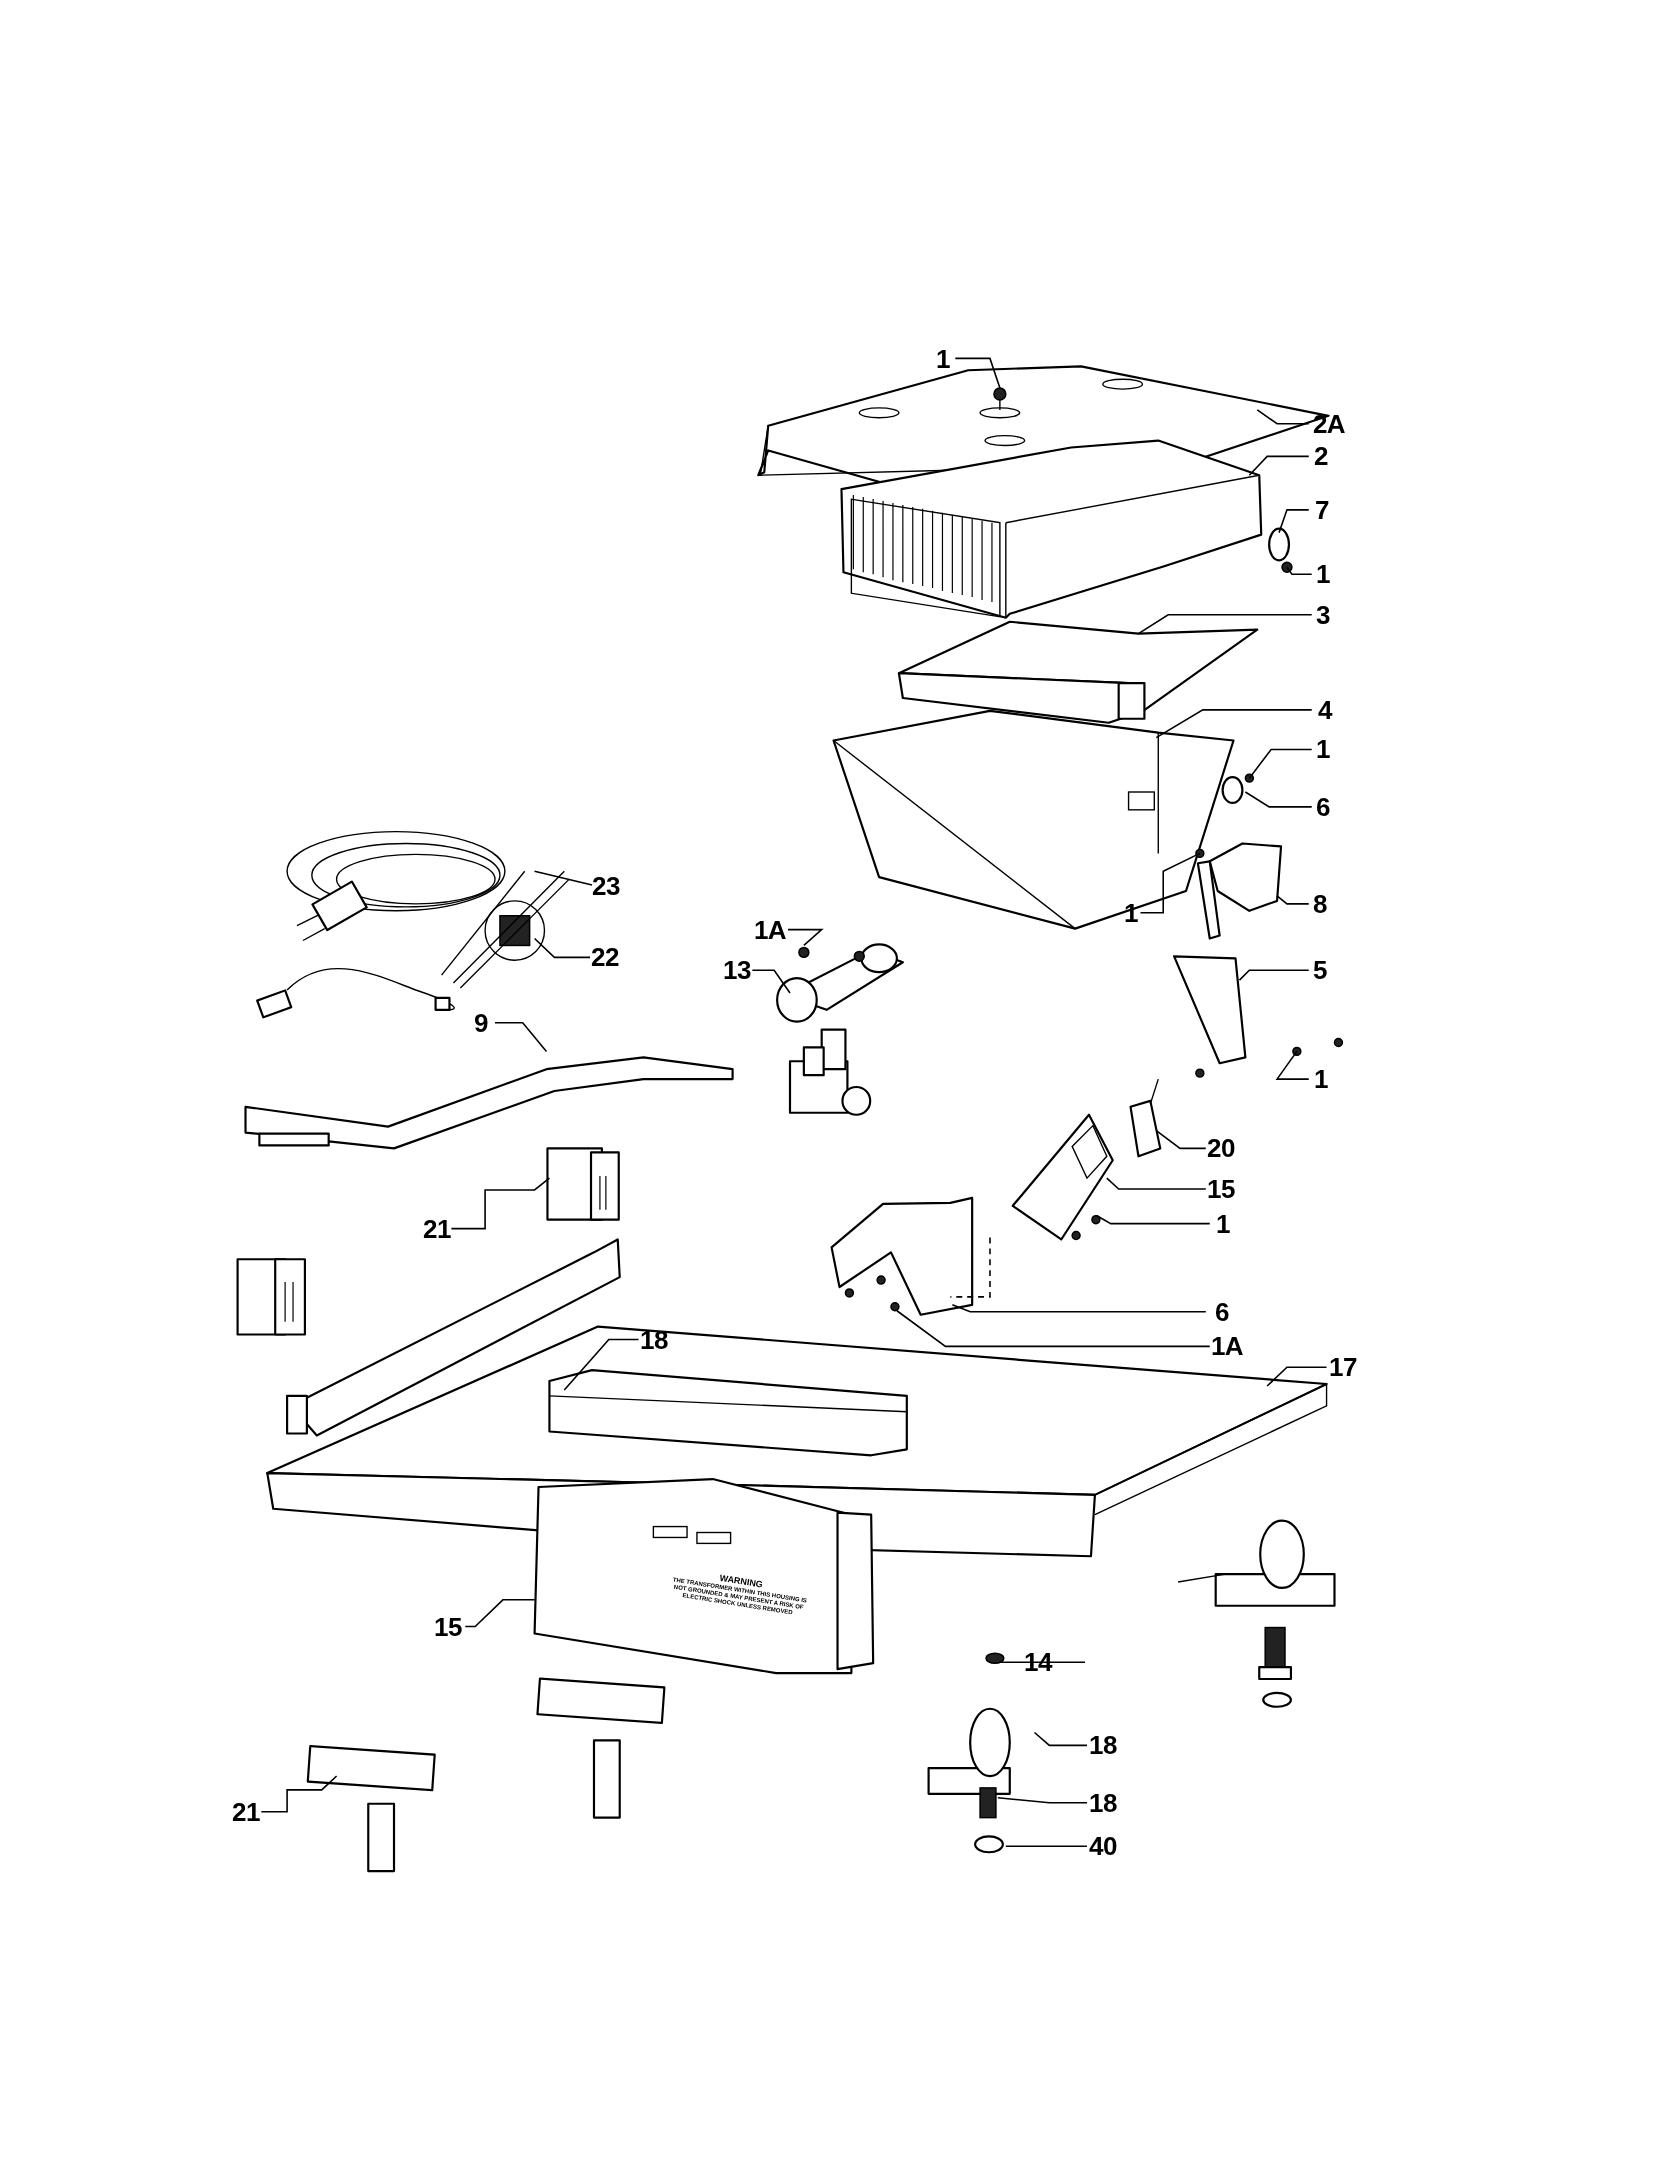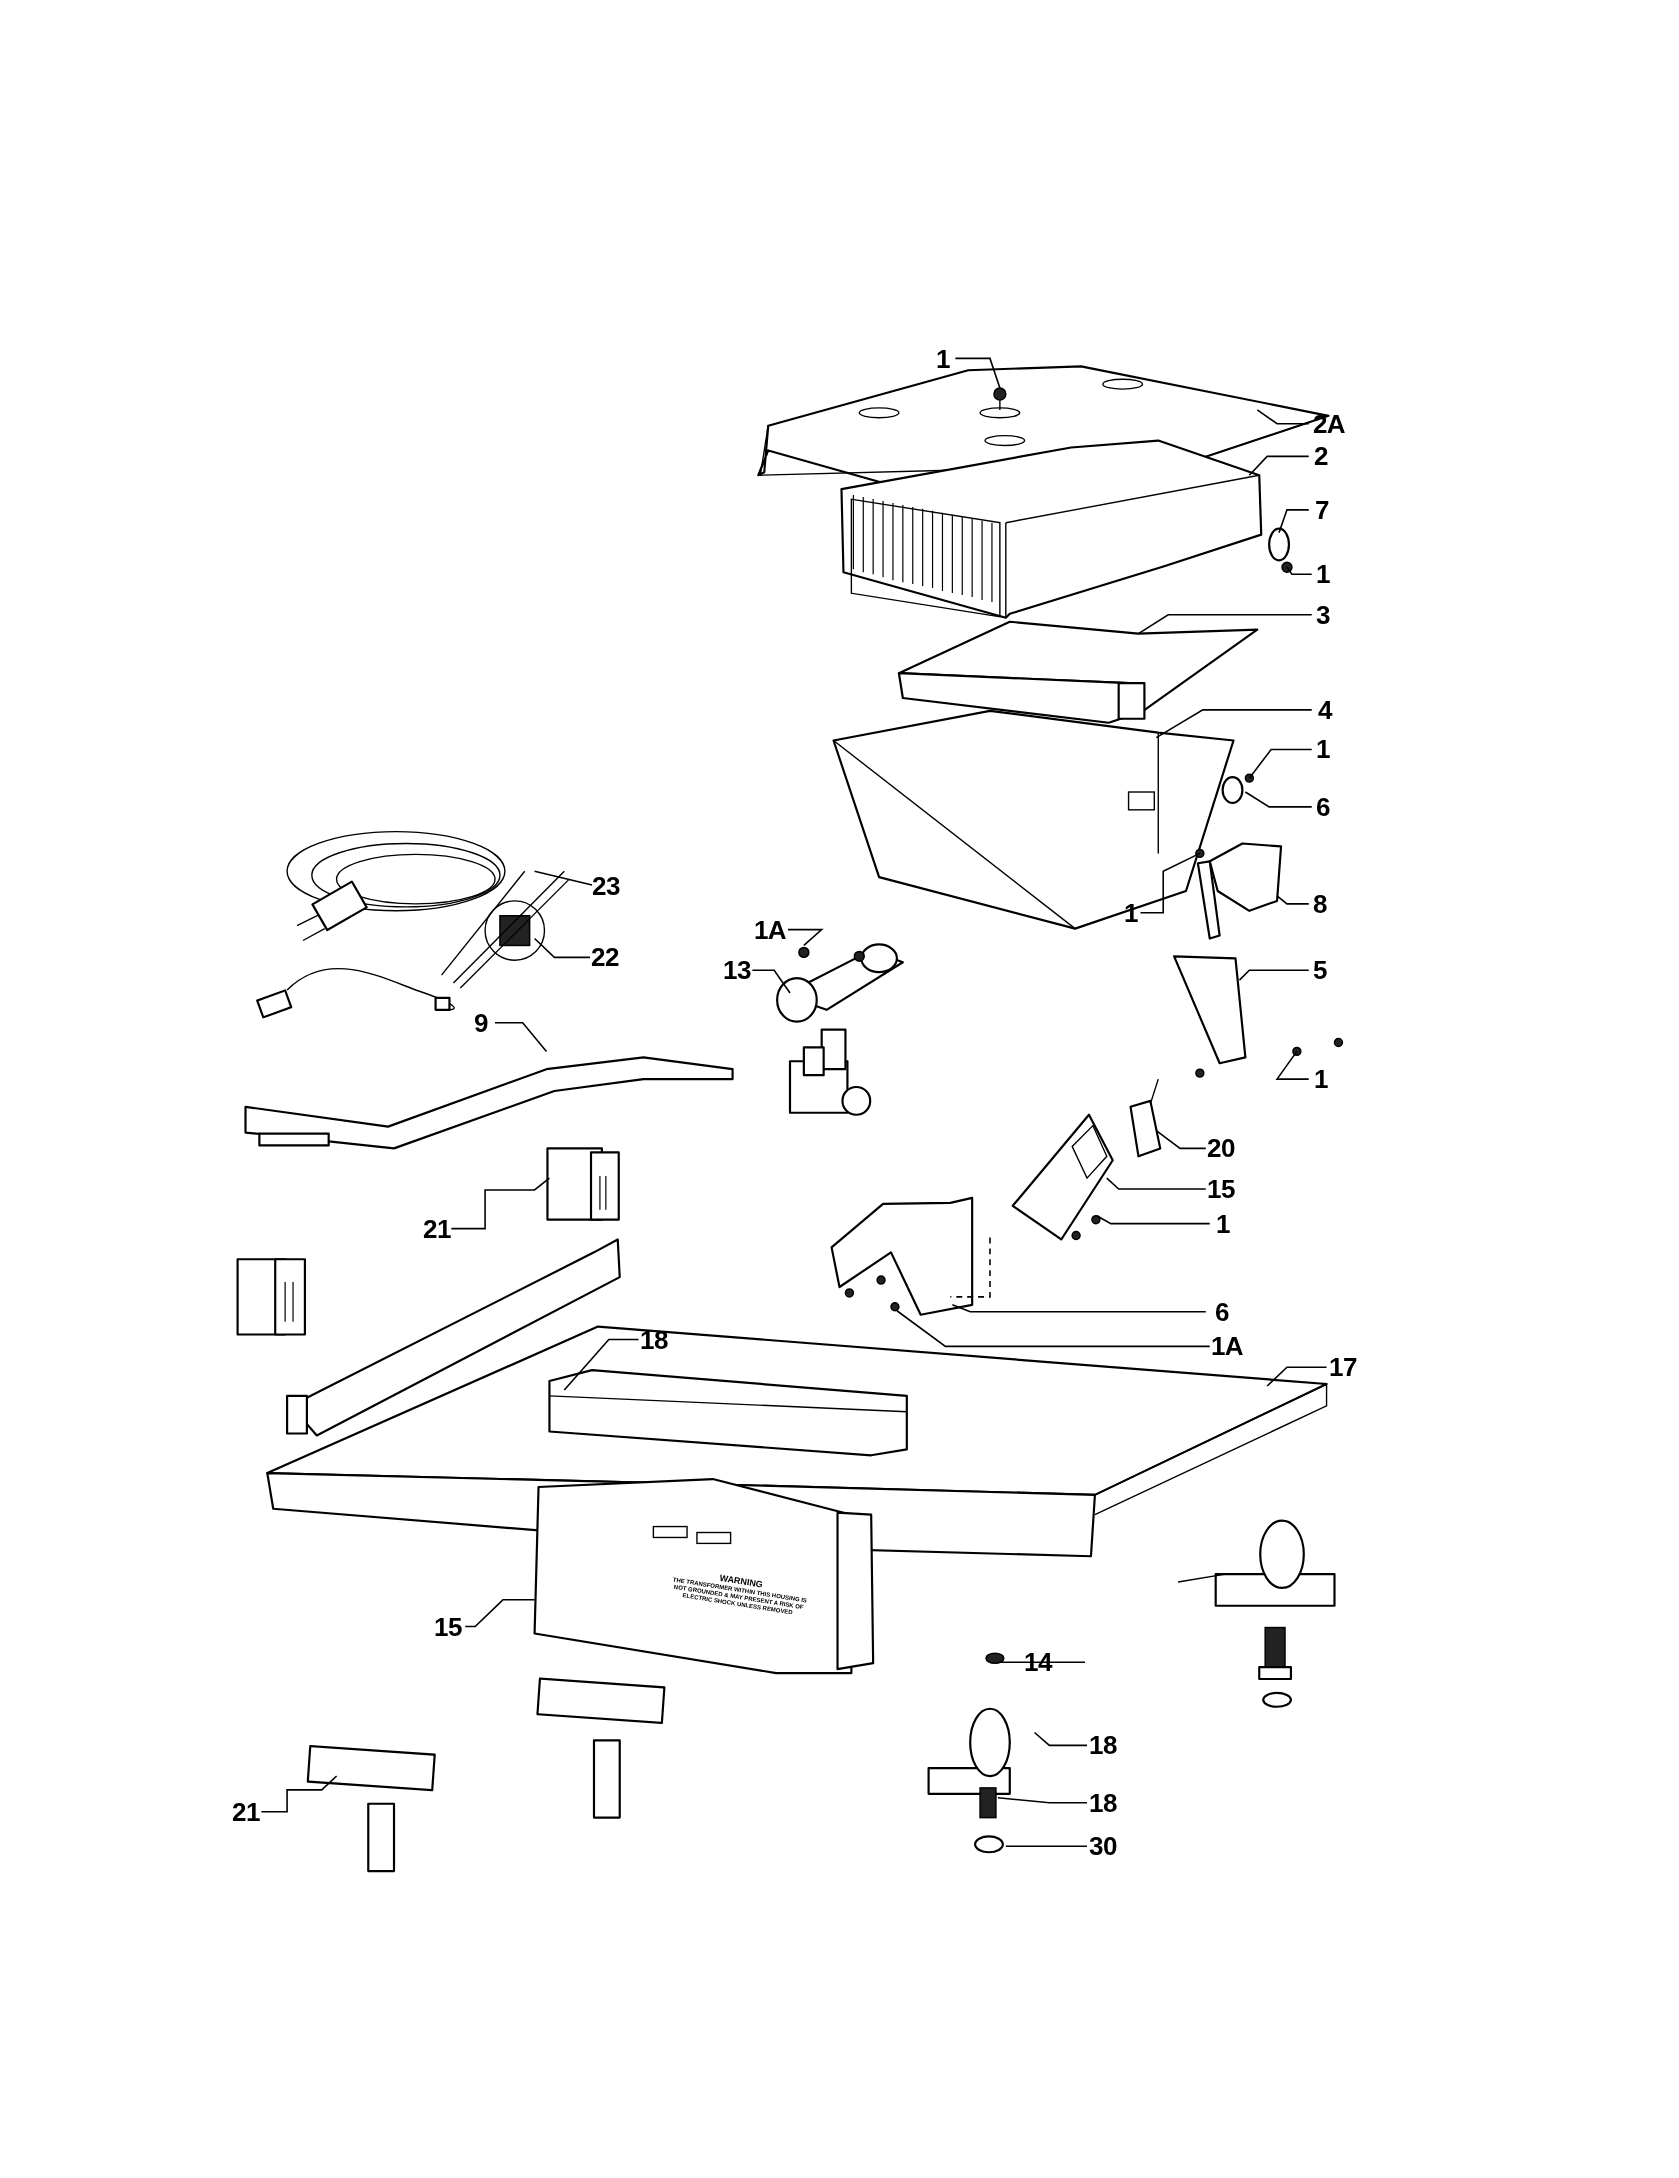--- a/index.html
+++ b/index.html
@@ -267,20 +267,20 @@
   <span class="label" style="left:437px;top:1229px">21</span>
   <span class="label" style="left:1222px;top:1312px">6</span>
   <span class="label" style="left:654px;top:1340px">18</span>
   <span class="label" style="left:1227px;top:1346px">1A</span>
   <span class="label" style="left:1343px;top:1367px">17</span>
   <span class="label" style="left:448px;top:1627px">15</span>
   <span class="label" style="left:1038px;top:1662px">14</span>
   <span class="label" style="left:1103px;top:1745px">18</span>
   <span class="label" style="left:246px;top:1812px">21</span>
   <span class="label" style="left:1103px;top:1803px">18</span>
-  <span class="label" style="left:1103px;top:1846px">30</span>
+  <span class="label" style="left:1103px;top:1846px">40</span>
 
   <div class="warn" style="left:665px;top:1576px;width:149px;">
     <div>WARNING</div>
     <div style="font-size:6px">THE TRANSFORMER WITHIN THIS HOUSING IS NOT GROUNDED &amp; MAY PRESENT A RISK OF ELECTRIC SHOCK UNLESS REMOVED</div>
   </div>
 </div>
 
 
 </body></html>

